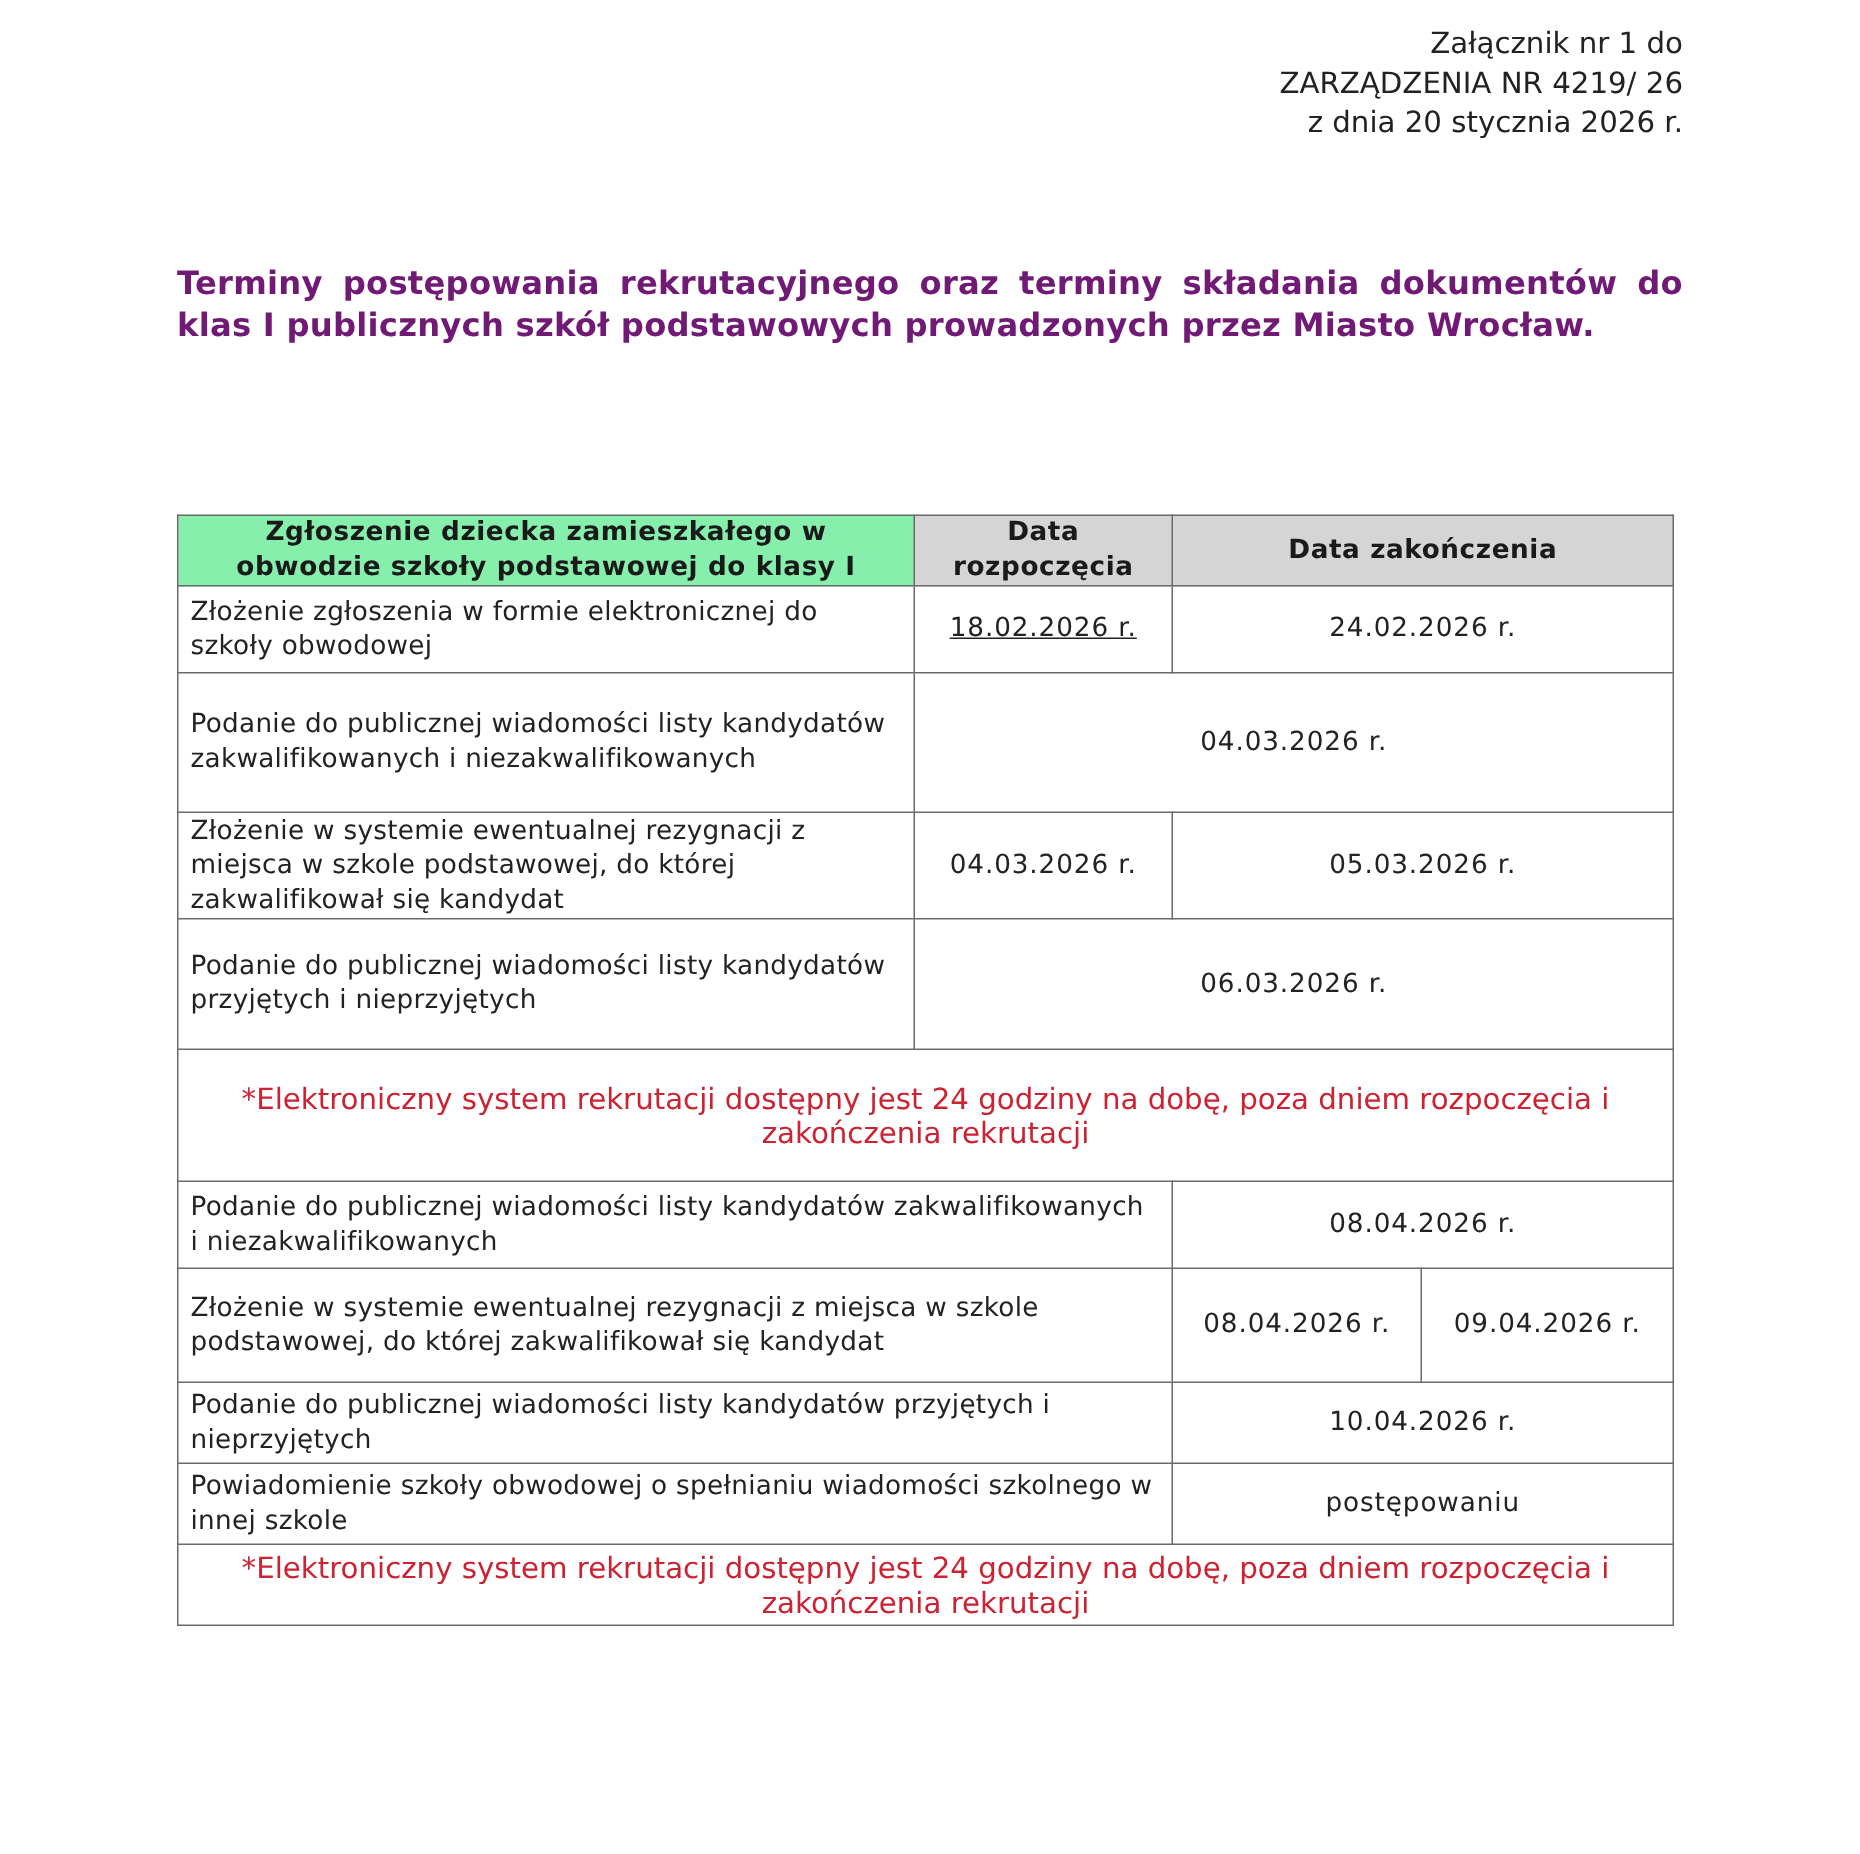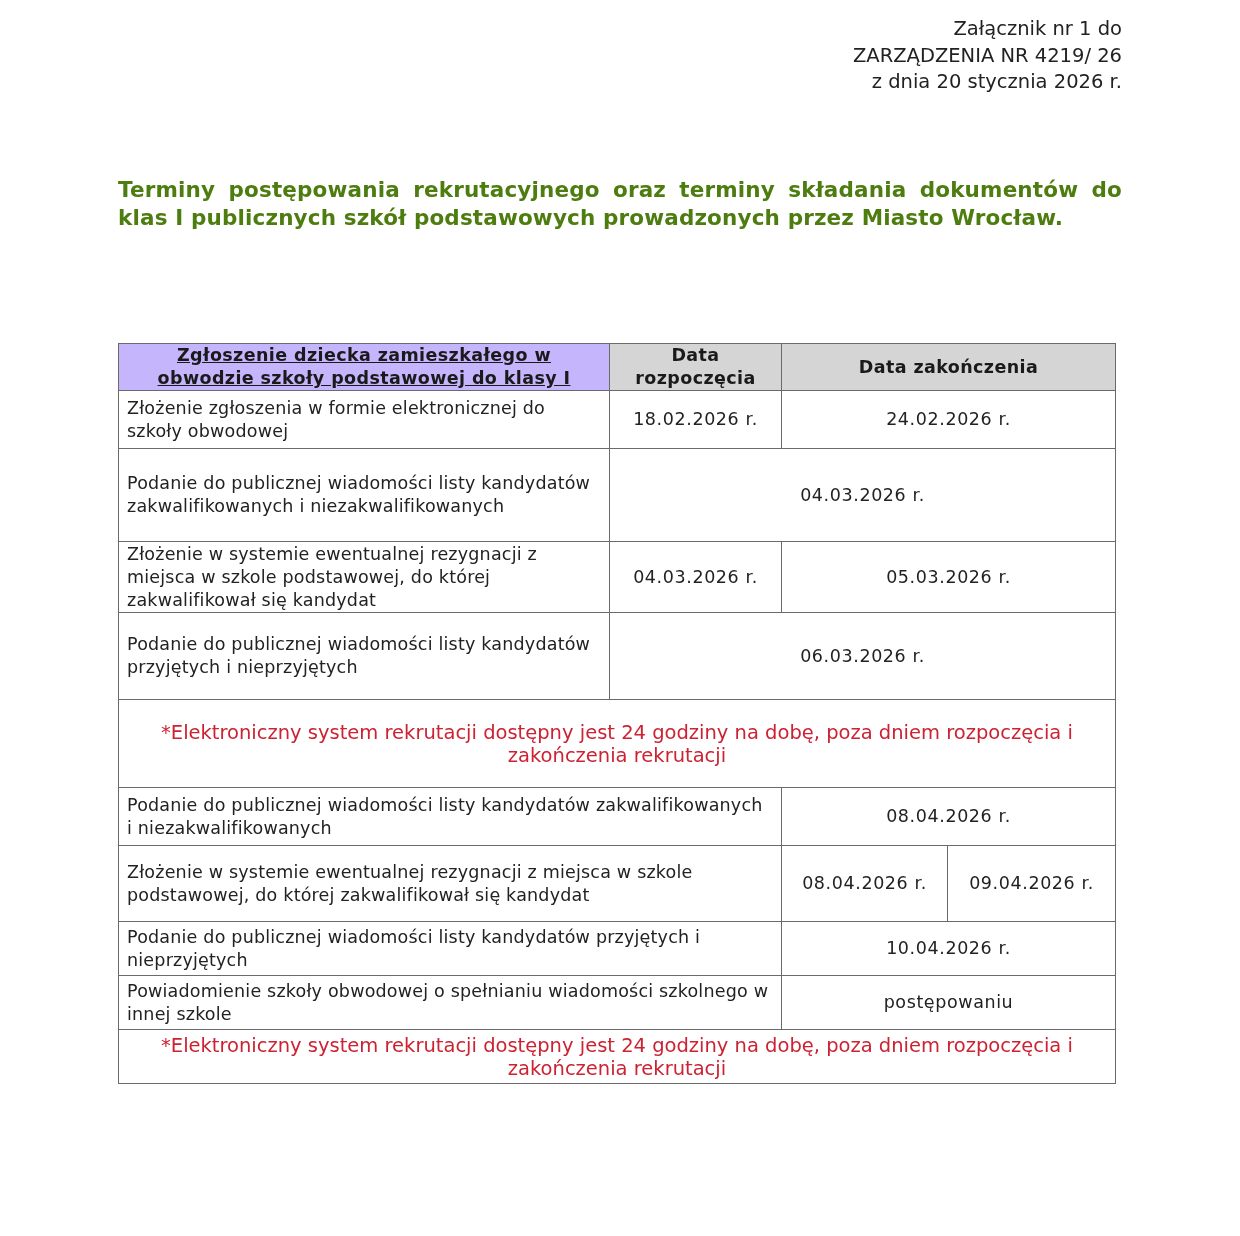--- a/index.html
+++ b/index.html
@@ -9,21 +9,21 @@
   }
   .annex {
     position: absolute; right: 118px; top: 16px;
     text-align: right; font-size: 19.5px; line-height: 26.5px; color: #222;
   }
   .annex div { white-space: nowrap; }
   .title {
     position: absolute; left: 118px; top: 176px; width: 1004px;
     font-family: "DejaVu Sans", sans-serif; font-weight: bold;
     font-size: 21.5px; line-height: 27.5px; text-align: justify;
-    text-align-last: left; color: #4d7c0f; letter-spacing: 0.15px;
+    text-align-last: left; color: #701a75; letter-spacing: 0.15px;
   }
   table.sched {
     position: absolute; left: 118px; top: 343px;
     width: 997px; border-collapse: collapse; table-layout: fixed;
     font-size: 17.5px; color: #222;
   }
   table.sched td {
     border: 1.5px solid #6a6a6a; padding: 0 8px; vertical-align: middle;
     line-height: 23px;
   }
@@ -52,27 +52,27 @@
 <table class="sched">
   <colgroup>
     <col style="width:491px">
     <col style="width:172px">
     <col style="width:166px">
     <col style="width:168px">
   </colgroup>
 
   <tbody>
       <tr style="height:46px">
-    <td class="hdr" style="background: #c4b5fd; border-color: rgb(106, 106, 106); text-decoration: underline;">Zgłoszenie dziecka zamieszkałego w obwodzie szkoły podstawowej do klasy I</td>
+    <td class="hdr" style="background: #86efac; border-color: rgb(106, 106, 106);">Zgłoszenie dziecka zamieszkałego w obwodzie szkoły podstawowej do klasy I</td>
     <td class="hdr" style="background: rgb(213, 213, 213); border-color: rgb(106, 106, 106);">Data rozpoczęcia</td>
     <td class="hdr" colspan="2" style="background: rgb(213, 213, 213); border-color: rgb(106, 106, 106);">Data zakończenia</td>
   </tr>
   <tr style="height:58px">
     <td class="desc" style="border-color: rgb(106, 106, 106);">Złożenie zgłoszenia w formie elektronicznej do szkoły obwodowej</td>
-    <td class="date" style="border-color: rgb(106, 106, 106);">18.02.2026 r.</td>
+    <td class="date" style="border-color: rgb(106, 106, 106); text-decoration: underline;">18.02.2026 r.</td>
     <td class="date" colspan="2" style="border-color: rgb(106, 106, 106);">24.02.2026 r.</td>
   </tr>
   <tr style="height:93px">
     <td class="desc" style="border-color: rgb(106, 106, 106);">Podanie do publicznej wiadomości listy kandydatów zakwalifikowanych i niezakwalifikowanych</td>
     <td class="date" colspan="3" style="border-color: rgb(106, 106, 106);">04.03.2026 r.</td>
   </tr>
   <tr style="height:71px">
     <td class="desc" style="border-color: rgb(106, 106, 106);">Złożenie w systemie  ewentualnej rezygnacji z miejsca w szkole podstawowej, do której zakwalifikował się kandydat</td>
     <td class="date" style="border-color: rgb(106, 106, 106);">04.03.2026 r.</td>
     <td class="date" colspan="2" style="border-color: rgb(106, 106, 106);">05.03.2026 r.</td>

